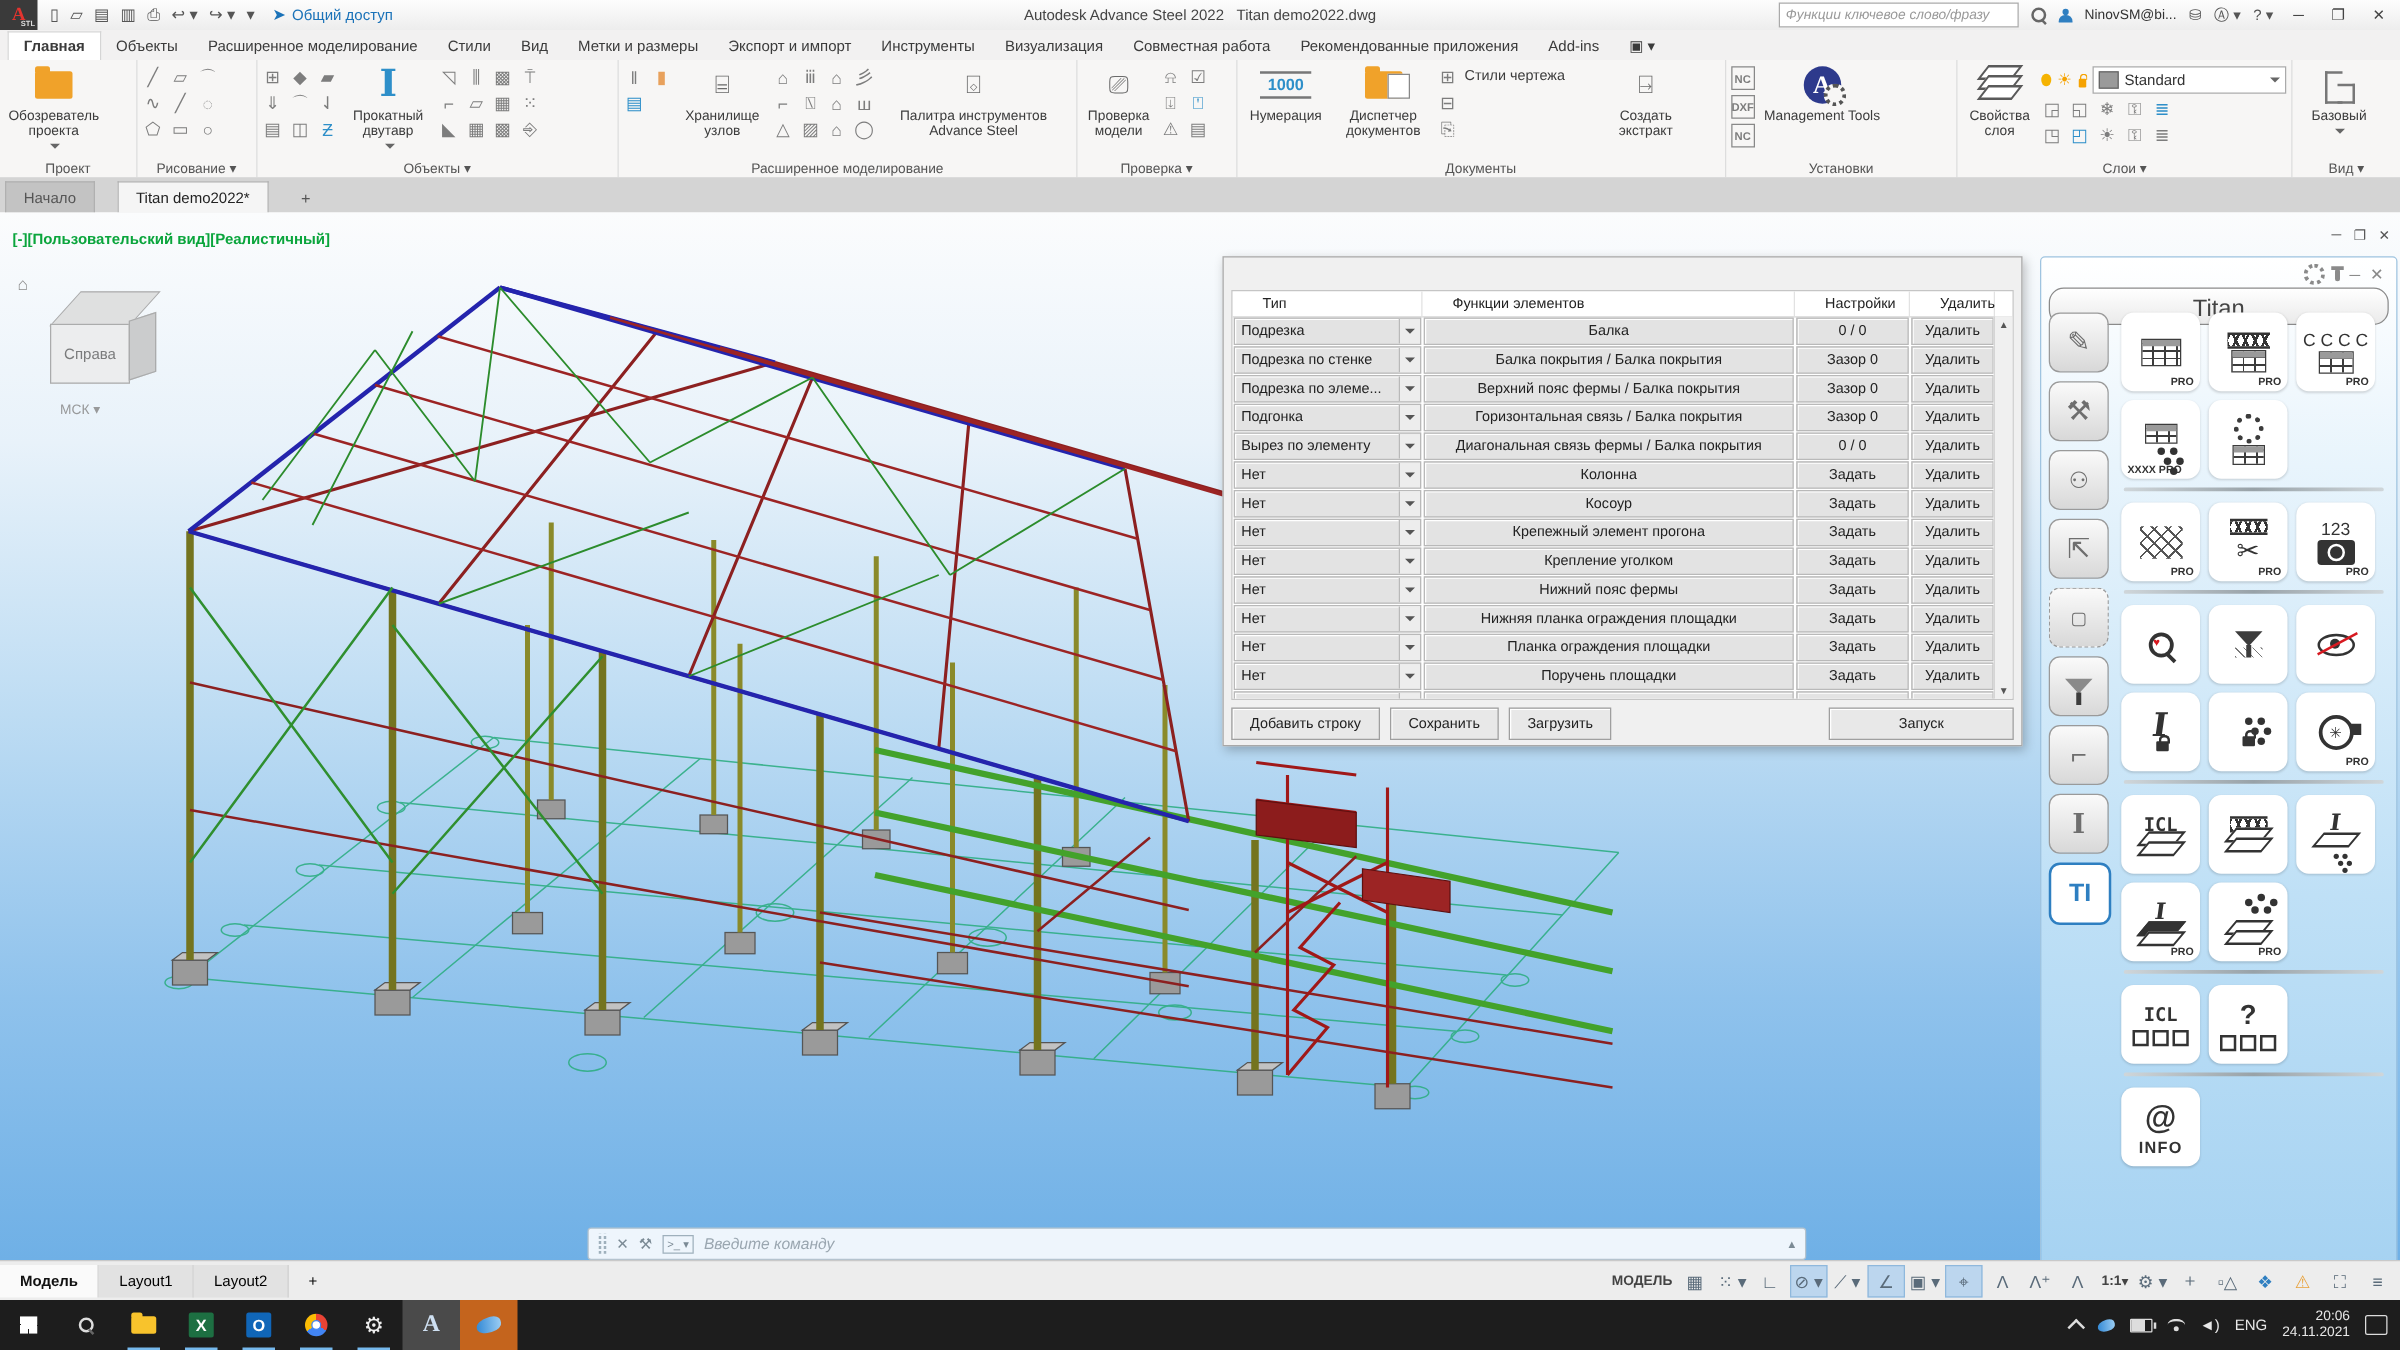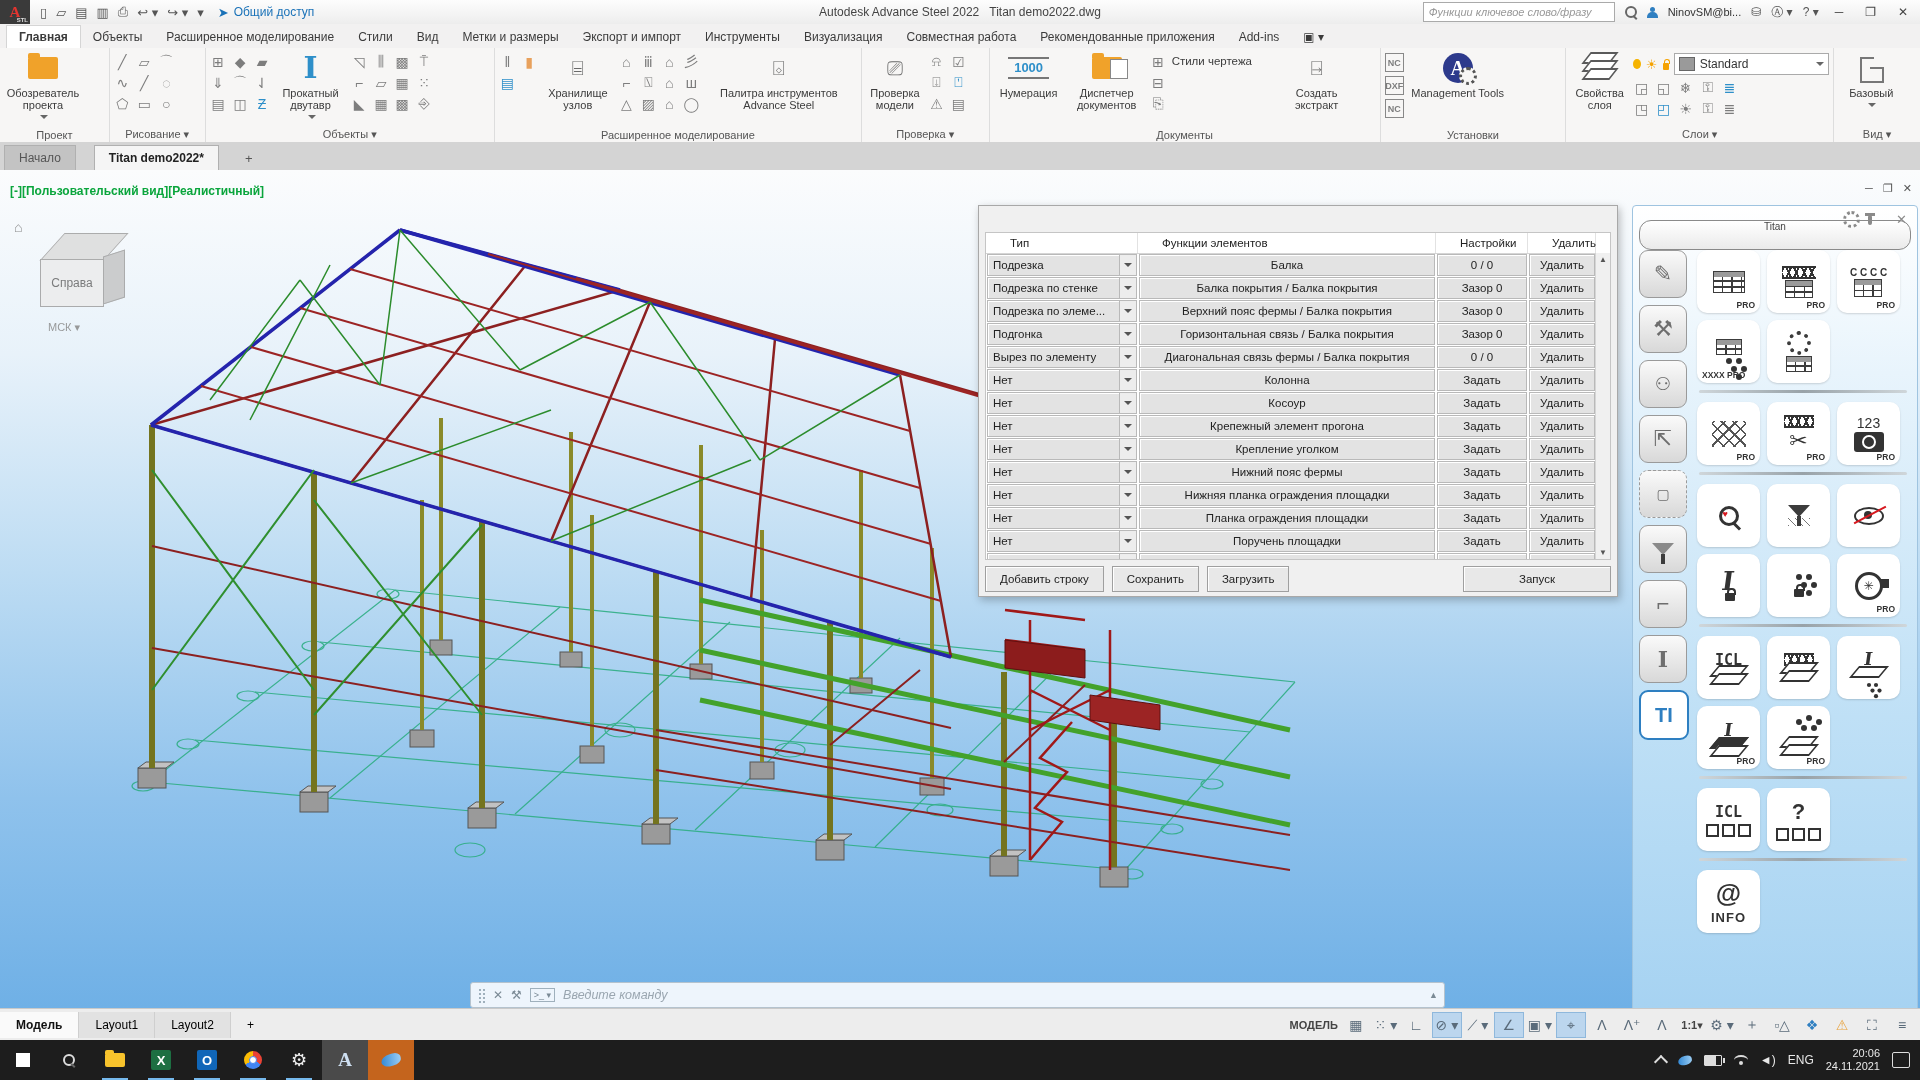--- a/index.html
+++ b/index.html
@@ -50,21 +50,21 @@
   .lockic{width:8px;height:7px;background:#f5a201;border-radius:1px;position:relative;display:inline-block;margin-top:4px}
   .lockic:before{content:"";position:absolute;top:-4px;left:1px;width:4px;height:4px;border:1.5px solid #f5a201;border-bottom:none;border-radius:3px 3px 0 0}
   .swatch{width:14px;height:12px;background:#9a9a9a;border:1px solid #666}
   .caret{width:0;height:0;border:4px solid transparent;border-top-color:#666;display:inline-block;margin-left:2px;transform:translateY(2px)}
   .lshape{width:26px;height:26px;position:relative}
   .lshape:before{content:"";position:absolute;left:2px;top:2px;width:12px;height:22px;border:2px solid #777;border-right:none}
   .lshape:after{content:"";position:absolute;left:12px;top:12px;width:12px;height:12px;border:2px solid #777;border-left:none;border-top:2px solid #777}
   
   #filetabs{position:absolute;left:0;top:142px;width:1920px;height:28px;background:#d4d4d4;display:flex;align-items:flex-end;padding-left:4px;box-sizing:border-box}
   .ftab{padding:5px 14px;font-size:12px;color:#555;background:#c3c3c3;border:1px solid #b0b0b0;border-bottom:none;margin-right:18px}
-  .ftab.active{background:#f5f5f5;color:#222;font-weight:bold}
+  .ftab.active{background:#f5f5f5;color:#222;font-weight:normal}
   .ftab-plus{padding:4px 8px;color:#555;font-size:13px}
   
   #viewport{position:absolute;left:0;top:170px;width:1920px;height:838px;background:linear-gradient(#fbfcfd 0%,#e8f2fa 22%,#bddcf3 48%,#8fc2ec 75%,#6fb0e6 100%);overflow:hidden}
   #viewlabel{position:absolute;left:10px;top:14px;color:#0aa53c;font-size:12px;font-weight:bold}
   #dwgwinctl{position:absolute;right:8px;top:12px;color:#555;font-size:11px;display:flex;gap:10px}
   
   #viewcube{position:absolute;left:30px;top:55px;width:110px;height:110px;opacity:.85}
   .vc-top{position:absolute;left:22px;top:8px;width:62px;height:26px;background:#dcdcdc;border:1px solid #9f9f9f;transform:skewX(-42deg)}
   .vc-front{position:absolute;left:10px;top:34px;width:62px;height:46px;background:#ececec;border:1px solid #9f9f9f;display:flex;align-items:center;justify-content:center;color:#666;font-size:12px}
   .vc-side{position:absolute;left:73px;top:28px;width:20px;height:46px;background:#c5c5c5;border:1px solid #9f9f9f;transform:skewY(-18deg)}
@@ -82,21 +82,21 @@
   .dtype{justify-content:space-between;padding-left:5px}
   .dfun,.dset,.ddel{justify-content:center}
   .cmbbox{width:16px;height:100%;border-left:1px solid #b9b9b9;display:flex;align-items:center;justify-content:center;background:#ededed}
   .cmb{width:0;height:0;border:4px solid transparent;border-top-color:#555;margin-top:4px}
   #dlg-scroll{position:absolute;right:0;top:20px;bottom:0;width:15px;background:#f0f0f0;border-left:1px solid #d5d5d5;display:flex;flex-direction:column;justify-content:space-between;align-items:center;font-size:8px;color:#555;padding:2px 0;box-sizing:border-box}
   .dlg-buttons{position:absolute;left:6px;right:6px;bottom:6px;height:24px;display:flex;gap:8px}
   .dbtn{height:24px;background:#e8e8e8;border:1px solid #9f9f9f;display:flex;align-items:center;justify-content:center;font-size:11.5px;color:#222;padding:0 14px;box-shadow:inset 1px 1px 0 #fff}
   .dbtn.run{margin-left:auto;width:118px}
   
   #palette{position:absolute;left:1632px;top:35px;width:286px;height:930px;background:linear-gradient(#ffffff 0%,#e8f4fc 18%,#bfe0f6 55%,#9ccdf0 100%);border:1px solid #9fc4e0;border-radius:4px;box-sizing:border-box}
-  #pal-title{position:absolute;left:6px;top:14px;right:6px;height:28px;border:1.5px solid #8a8a8a;border-radius:12px;background:linear-gradient(#fff,#eaeaea);display:flex;align-items:flex-start;justify-content:center;color:#444;font-size:10px}
+  #pal-title{position:absolute;left:6px;top:24px;right:6px;height:28px;border:1.5px solid #8a8a8a;border-radius:12px;background:linear-gradient(#fff,#eaeaea);display:flex;align-items:flex-end;justify-content:center;color:#444;font-size:19px}
   .pal-ticons{position:absolute;right:10px;top:5px;display:flex;gap:8px;align-items:center;color:#8a8a8a}
   .gear{width:11px;height:11px;border:3px dotted #8a8a8a;border-radius:50%;display:inline-block}
   .pin{width:4px;height:10px;background:#8a8a8a;display:inline-block;border-radius:2px;position:relative}
   .pin:after{content:"";position:absolute;left:-3px;top:-2px;width:10px;height:3px;background:#8a8a8a}
   #pal-strip{position:absolute;left:6px;top:44px;width:50px;display:flex;flex-direction:column;gap:7px}
   .lsb{width:46px;height:46px;border:1.5px solid #9a9a9a;border-radius:9px;background:linear-gradient(#fafafa,#d8d8d8);display:flex;align-items:center;justify-content:center;font-size:22px;color:#6e6e6e}
   .lsb.ti{border:2px solid #2e7fc1;color:#2e7fc1;font-weight:bold;font-size:20px;background:#fff}
   #pal-grid{position:absolute;left:64px;top:44px;right:8px}
   .trow{display:flex;gap:7px;margin-bottom:7px}
   .tile{width:63px;height:63px;background:#fff;border-radius:10px;display:flex;align-items:center;justify-content:center;position:relative;box-shadow:0 1px 2px rgba(0,0,0,.15)}
@@ -911,21 +911,21 @@
           </div>
         <div class="tile">
             <div class="tico">
               <span class="zz"></span>
               <span class="mtb" style="width:26px;height:16px"></span>
             </div>
             <span class="badge">PRO</span>
           </div>
         <div class="tile">
             <div class="tico">
-              <span style="font-size:10px;font-weight:bold;color:#333">C C C C</span>
+              <span style="font-size:14px;font-weight:normal;color:#333">C C C C</span>
               <span class="mtb" style="width:26px;height:16px"></span>
             </div>
             <span class="badge">PRO</span>
           </div>
       </div>
       <div class="trow">
         <div class="tile">
             <div class="tico">
               <span class="mtb" style="width:24px;height:14px"></span>
               <span class="dots3" style="margin-top:2px"></span>

